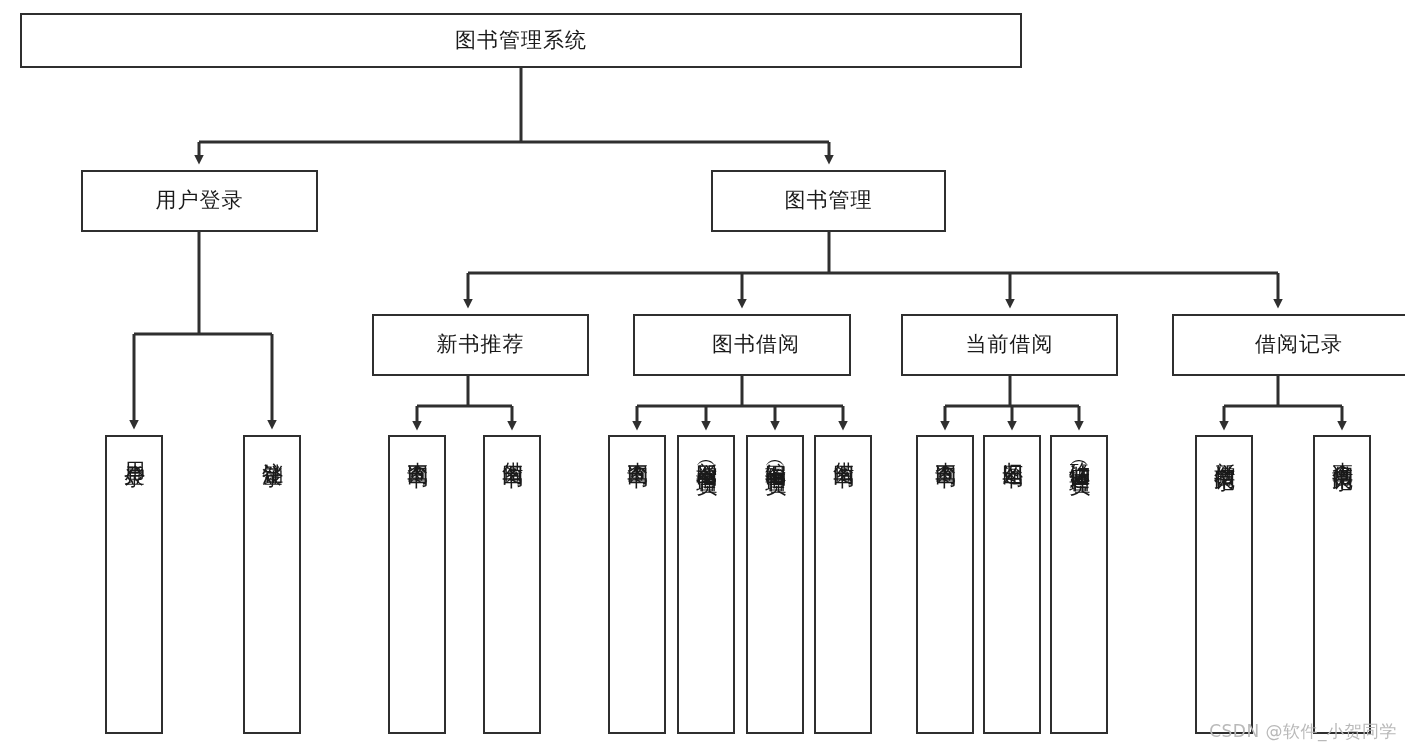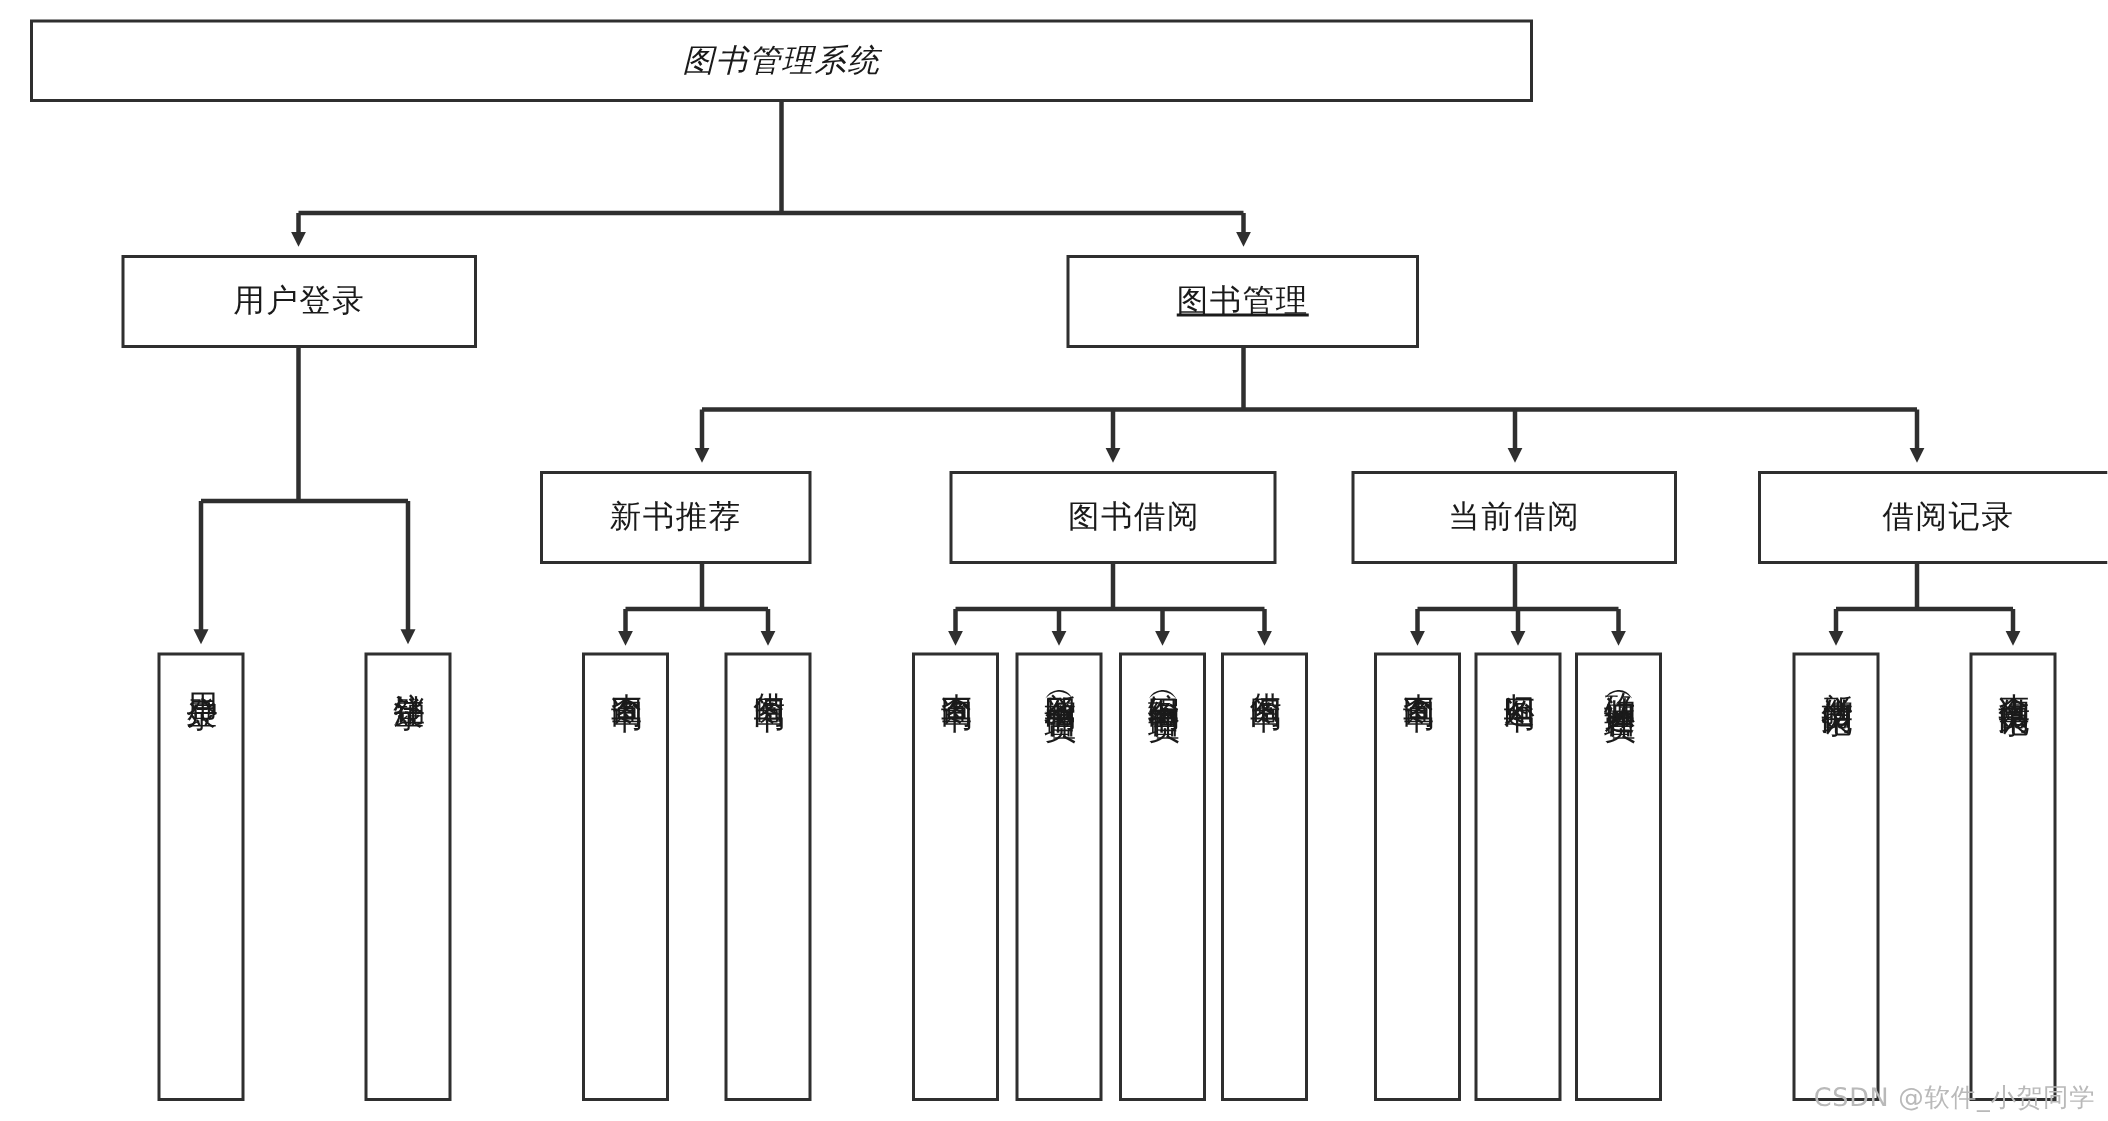--- a/index.html
+++ b/index.html
@@ -114,32 +114,32 @@
       <path d="M1012,406 L1012,422" marker-end="url(#arrow)"></path>
       <path d="M1079,406 L1079,422" marker-end="url(#arrow)"></path>
 
       <path d="M1278,376 L1278,406"></path>
       <path d="M1224,406 L1342,406"></path>
       <path d="M1224,406 L1224,422" marker-end="url(#arrow)"></path>
       <path d="M1342,406 L1342,422" marker-end="url(#arrow)"></path>
     </g>
   </svg>
 
-  <div class="node horiz" style="left: 20px; top: 13px; width: 1002px; height: 55px; font-style: italic;">
+  <div class="node horiz" style="left: 20px; top: 13px; width: 1002px; height: 55px;">
     <span>图书管理系统</span>
   </div>
 
   <div class="node horiz" style="left: 81px; top: 170px; width: 237px; height: 62px;">
     <span>用户登录</span>
   </div>
-  <div class="node horiz" style="left: 711px; top: 170px; width: 235px; height: 62px; text-decoration: underline;">
+  <div class="node horiz" style="left: 711px; top: 170px; width: 235px; height: 62px;">
     <span>图书管理</span>
   </div>
 
-  <div class="node horiz" style="left: 360px; top: 314px; width: 181px; height: 62px;">
+  <div class="node horiz" style="left: 372px; top: 314px; width: 217px; height: 62px;">
     <span>新书推荐</span>
   </div>
   <div class="node horiz" style="left: 633px; top: 314px; width: 218px; height: 62px; padding-left: 28px;">
     <span>图书借阅</span>
   </div>
   <div class="node horiz" style="left: 901px; top: 314px; width: 217px; height: 62px; align-items: center;">
     <span>当前借阅</span>
   </div>
   <div class="node horiz" style="left: 1172px; top: 314px; width: 254px; height: 62px;">
     <span>借阅记录</span>

